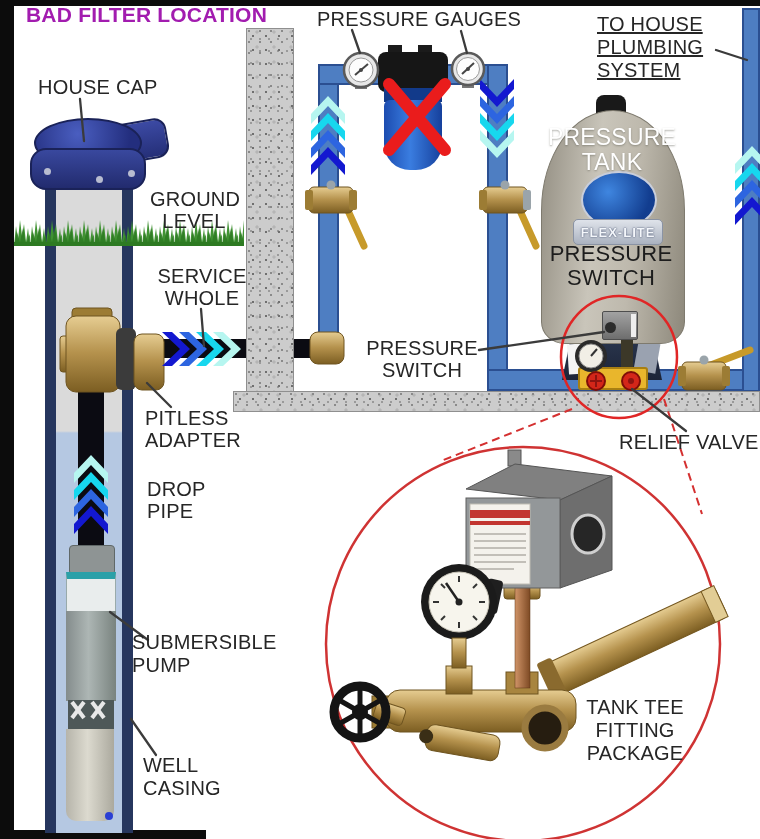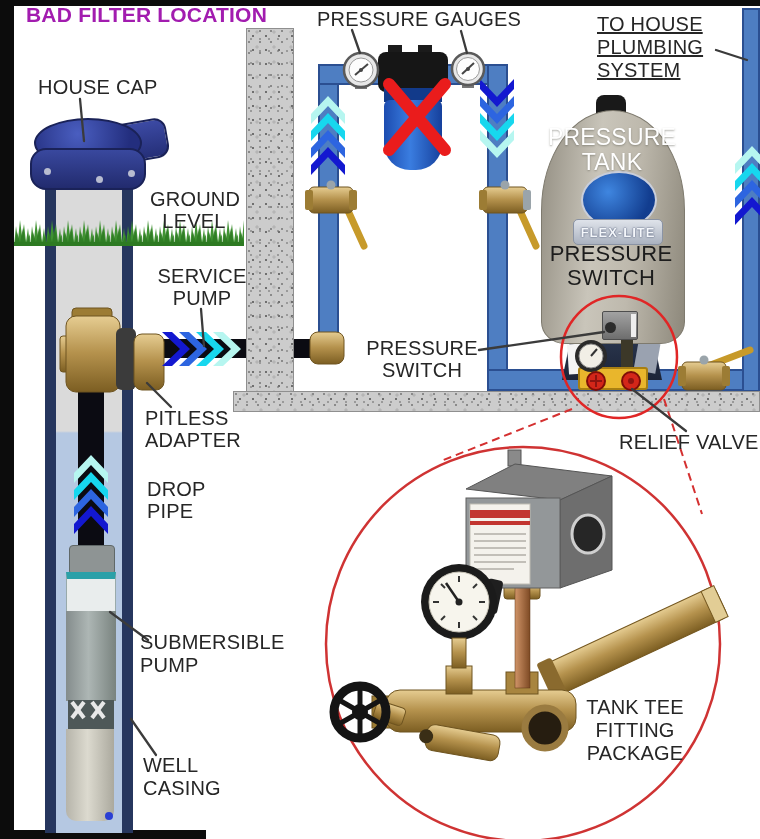--- a/index.html
+++ b/index.html
@@ -313,29 +313,29 @@
 
   <div class="lbl" style="left:26px;top:4px;font-size:21px;font-weight:bold;color:#a21caf;">BAD FILTER LOCATION</div>
   <div class="lbl" style="left:38px;top:76px;">HOUSE CAP</div>
   <div class="lbl" style="left:317px;top:8px;">PRESSURE GAUGES</div>
   <div class="lbl" style="left:597px;top:13px;line-height:23px;text-decoration:underline;">TO HOUSE
 PLUMBING
 SYSTEM</div>
   <div class="lbl center" style="left:150px;top:188px;width:88px;">GROUND
 LEVEL</div>
   <div class="lbl center" style="left:156px;top:265px;width:92px;">SERVICE
-PUMP</div>
+WHOLE</div>
   <div class="lbl center" style="left:366px;top:337px;width:112px;">PRESSURE
 SWITCH</div>
   <div class="lbl" style="left:145px;top:407px;">PITLESS
 ADAPTER</div>
   <div class="lbl" style="left:147px;top:478px;">DROP
 PIPE</div>
   <div class="lbl" style="left:619px;top:431px;">RELIEF VALVE</div>
-  <div class="lbl" style="left:140px;top:631px;line-height:23px;">SUBMERSIBLE
+  <div class="lbl" style="left:132px;top:631px;line-height:23px;">SUBMERSIBLE
 PUMP</div>
   <div class="lbl" style="left:143px;top:754px;line-height:23px;">WELL
 CASING</div>
   <div class="lbl center" style="left:574px;top:696px;width:122px;line-height:23px;">TANK TEE
 FITTING
 PACKAGE</div>
 
 </div>
 
 </body></html>

